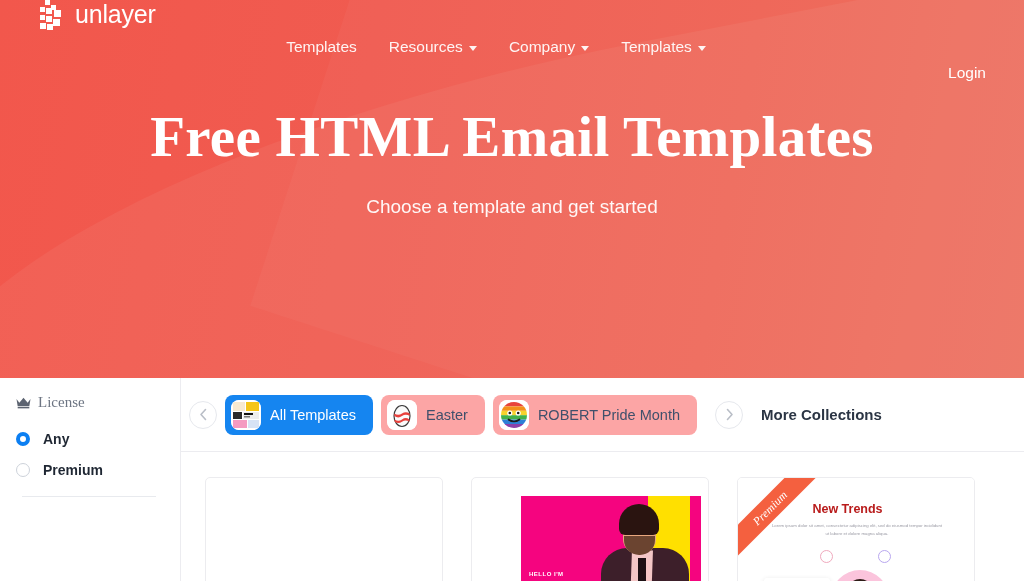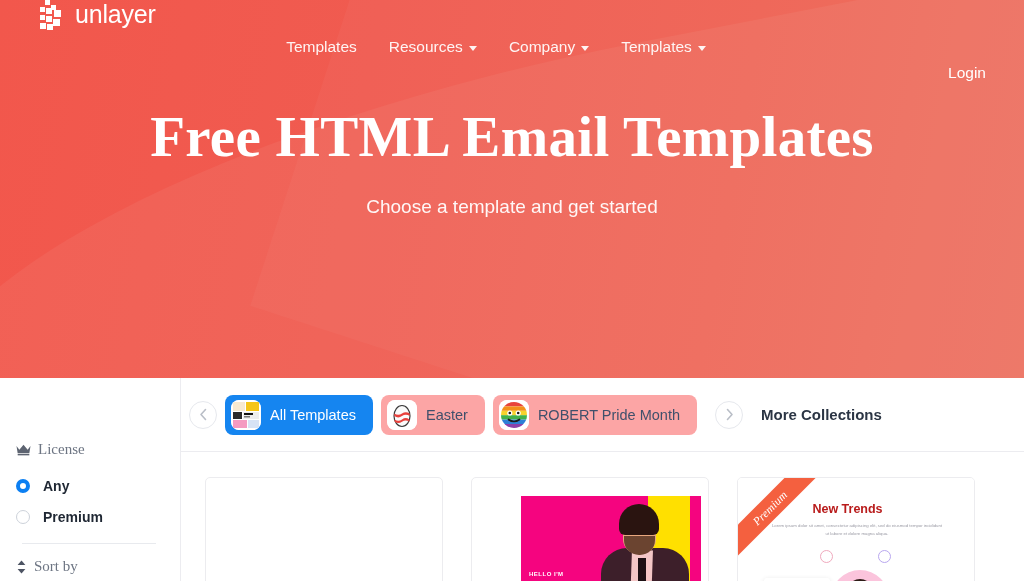--- a/index.html
+++ b/index.html
@@ -184,21 +184,20 @@
     border-right: 1px solid #ececf0;
     height: 203px;
   }
   .filter-head {
     display: flex;
     align-items: center;
     gap: 7px;
     color: #6d7583;
     font-size: 14.5px;
     margin-bottom: 12px;
-    margin-top: 47px;
   }
   .filter-head-label {
     font-family: "Liberation Serif", "DejaVu Serif", serif;
     font-size: 15px;
     color: #6d7583;
   }
   .radio-row {
     display: flex;
     align-items: center;
     gap: 13px;
@@ -500,27 +499,20 @@
     </div>
 
 
     <div class="radio-row">
       <span class="radio"></span>
       <span class="radio-label">Premium</span>
     </div>
 
     <div id="sidebar-divider"></div>
 
-    <div class="filter-head" style="margin-top:14px">
-      <svg width="11" height="14" viewBox="0 0 11 14" fill="#4d5463">
-        <path d="M5.5 0.4 L9.4 5.0 L1.6 5.0 Z"></path>
-        <path d="M5.5 13.6 L1.6 9.0 L9.4 9.0 Z"></path>
-      </svg>
-      <span class="filter-head-label">Sort by</span>
-    </div>
   </aside>
 
   <div id="main">
 
     <div id="collections-bar">
 
       <button class="arrow-btn">
         <svg width="9" height="13" viewBox="0 0 9 13" fill="none" stroke="#b9bec7" stroke-width="1.6" stroke-linecap="round" stroke-linejoin="round">
           <polyline points="6.5,1.5 2,6.5 6.5,11.5"></polyline>
         </svg>

